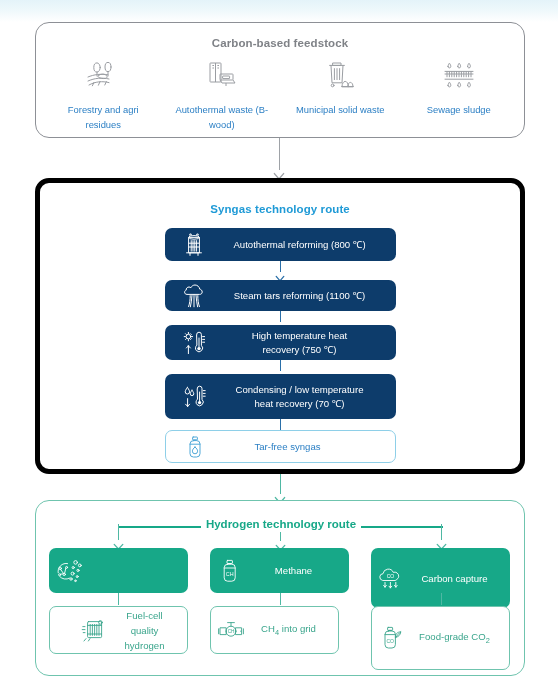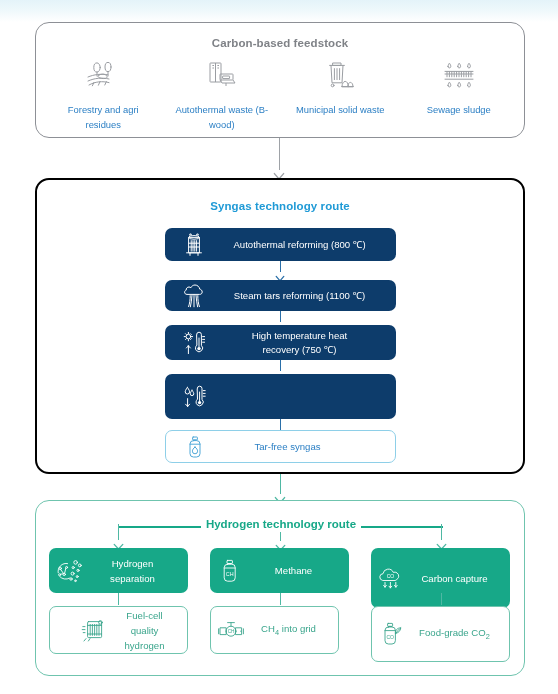--- a/index.html
+++ b/index.html
@@ -30,21 +30,21 @@
     position: absolute;
     background: #ffffff;
     border-radius: 14px;
   }
   #panel-feedstock {
     left: 35px; top: 22px; width: 490px; height: 116px;
     border: 1px solid #8d9096;
   }
   #panel-syngas {
     left: 35px; top: 178px; width: 490px; height: 296px;
-    border: 2px solid #000000;
+    border: 5px solid #000000;
   }
   #panel-hydrogen {
     left: 35px; top: 500px; width: 490px; height: 176px;
     border: 1px solid #6fc4ae;
   }
 
   
   .panel-title {
     position: absolute;
     width: 100%;
@@ -332,20 +332,21 @@
       <svg width="26" height="26" viewBox="0 0 26 26" fill="none" stroke="#ffffff" stroke-width="1" stroke-linecap="round" stroke-linejoin="round">
         <path d="M6.4 3.4c0 0-2.2 2.8-2.2 4.4a2.2 2.2 0 0 0 4.4 0C8.6 6.2 6.4 3.4 6.4 3.4z"></path>
         <path d="M11 6.2c0 0-1.8 2.3-1.8 3.6a1.8 1.8 0 0 0 3.6 0c0-1.3-1.8-3.6-1.8-3.6z"></path>
         <path d="M16.2 4.6a2.4 2.4 0 0 1 4.8 0v10.8a3.6 3.6 0 1 1-4.8 0z"></path>
         <path d="M18.6 8v9.4"></path>
         <circle cx="18.6" cy="18.6" r="1.7" fill="#ffffff" stroke="none"></circle>
         <path d="M22.2 6.6h2M22.2 9.4h2M22.2 12.2h2"></path>
         <path d="M6.6 14.6v7.8M6.6 22.4l-2-2.2M6.6 22.4l2-2.2"></path>
       </svg>
     </div>
+    <div class="plabel">Condensing / low temperature heat recovery (70 ℃)</div>
   </div>
 
   <div class="conn blue" style="left:279.5px; top:419px; height:11px;"></div>
   <div class="arrowhead" style="left:275px; top:427px;">
     <svg width="10" height="8" viewBox="0 0 10 8" fill="none" stroke="#2a6fa8" stroke-width="1.3" stroke-linecap="round">
         <path d="M1.2 1.4L5 5.8 8.8 1.4"></path>
       </svg>
   </div>
 
   <div class="pbox outline-blue" style="left:165px; top:430px; width:231px; height:33px;">
@@ -408,21 +409,20 @@
         <circle cx="20.6" cy="4.4" r="1.8"></circle>
         <circle cx="24.8" cy="7.4" r="1.4"></circle>
         <circle cx="18.2" cy="9.6" r="1.1"></circle>
         <circle cx="23" cy="12.4" r="1.1"></circle>
         <circle cx="17.6" cy="15.6" r="1.5"></circle>
         <circle cx="22.2" cy="18.6" r="1"></circle>
         <circle cx="16" cy="21" r="1.2"></circle>
         <circle cx="20.4" cy="22.8" r=".8"></circle>
       </svg>
     </div>
-    <div class="hlabel">Hydrogen separation</div>
   </div>
   <div class="conn teal" style="left:118px; top:593px; height:12px;"></div>
   <div class="arrowhead" style="left:113px; top:602px;">
     <svg width="11" height="8" viewBox="0 0 11 8" fill="none" stroke="#4fb8a3" stroke-width="1.3" stroke-linecap="round">
         <path d="M1.2 1.4L5.5 6 9.8 1.4"></path>
       </svg>
   </div>
   <div class="hbox outline" style="left:49px; top:606px; width:139px; height:48px;padding-left:24px;">
     <div class="hico">
       <svg width="28" height="26" viewBox="0 0 28 26" fill="none" stroke="#3aa58c" stroke-width=".9" stroke-linejoin="round" stroke-linecap="round">
@@ -481,21 +481,21 @@
       </svg>
     </div>
     <div class="hlabel">Carbon capture</div>
   </div>
   <div class="conn teal" style="left:441px; top:593px; height:12px;"></div>
   <div class="arrowhead" style="left:436px; top:602px;">
     <svg width="11" height="8" viewBox="0 0 11 8" fill="none" stroke="#4fb8a3" stroke-width="1.3" stroke-linecap="round">
         <path d="M1.2 1.4L5.5 6 9.8 1.4"></path>
       </svg>
   </div>
-  <div class="hbox outline" style="left:371px; top:606px; width:139px; height:56px;">
+  <div class="hbox outline" style="left:371px; top:606px; width:139px; height:64px;">
     <div class="hico">
       <svg width="26" height="26" viewBox="0 0 26 26" fill="none" stroke="#3aa58c" stroke-width=".9" stroke-linejoin="round" stroke-linecap="round">
         <rect x="8.6" y="2.4" width="5" height="3" rx="0.6"></rect>
         <path d="M9.8 5.4h2.6"></path>
         <rect x="6" y="6" width="10.4" height="17" rx="3.4"></rect>
         <path d="M6 9.6h10.4"></path>
         <text x="11.2" y="18" font-family="Liberation Sans, sans-serif" font-size="5" fill="#3aa58c" stroke="none" text-anchor="middle">CO</text>
         <path d="M16.4 12.4c3-0.4 5-2.4 5.4-5.6-3.4.2-5.6 2-5.4 5.6z"></path>
         <path d="M21.8 6.8c-2 1.6-3.8 3.4-5 5.8"></path>
       </svg>

